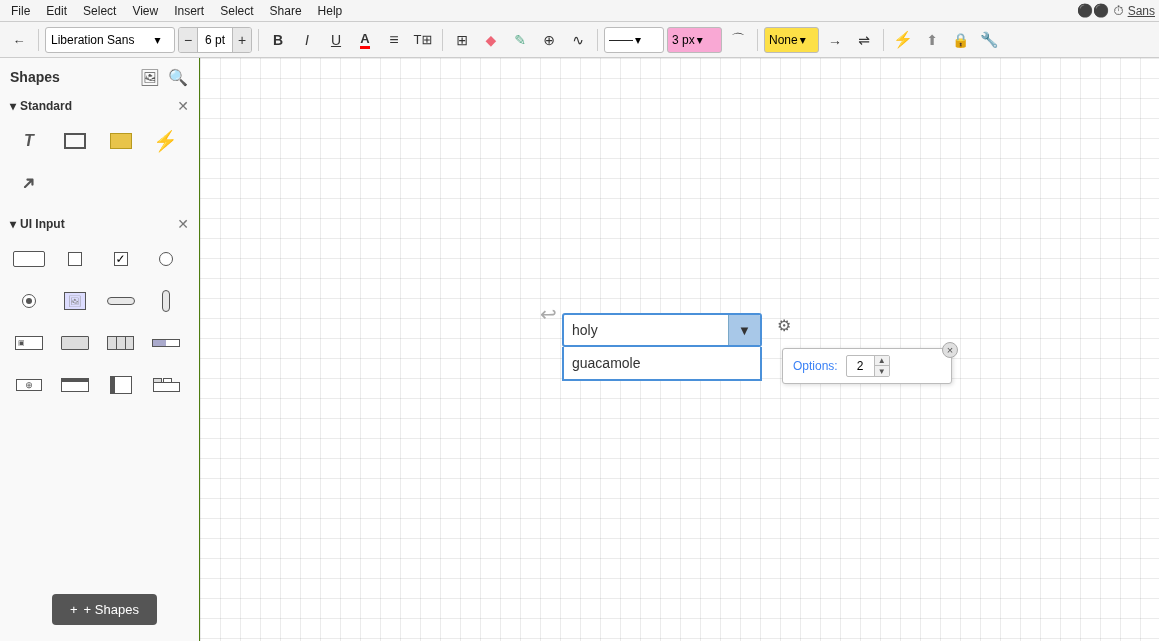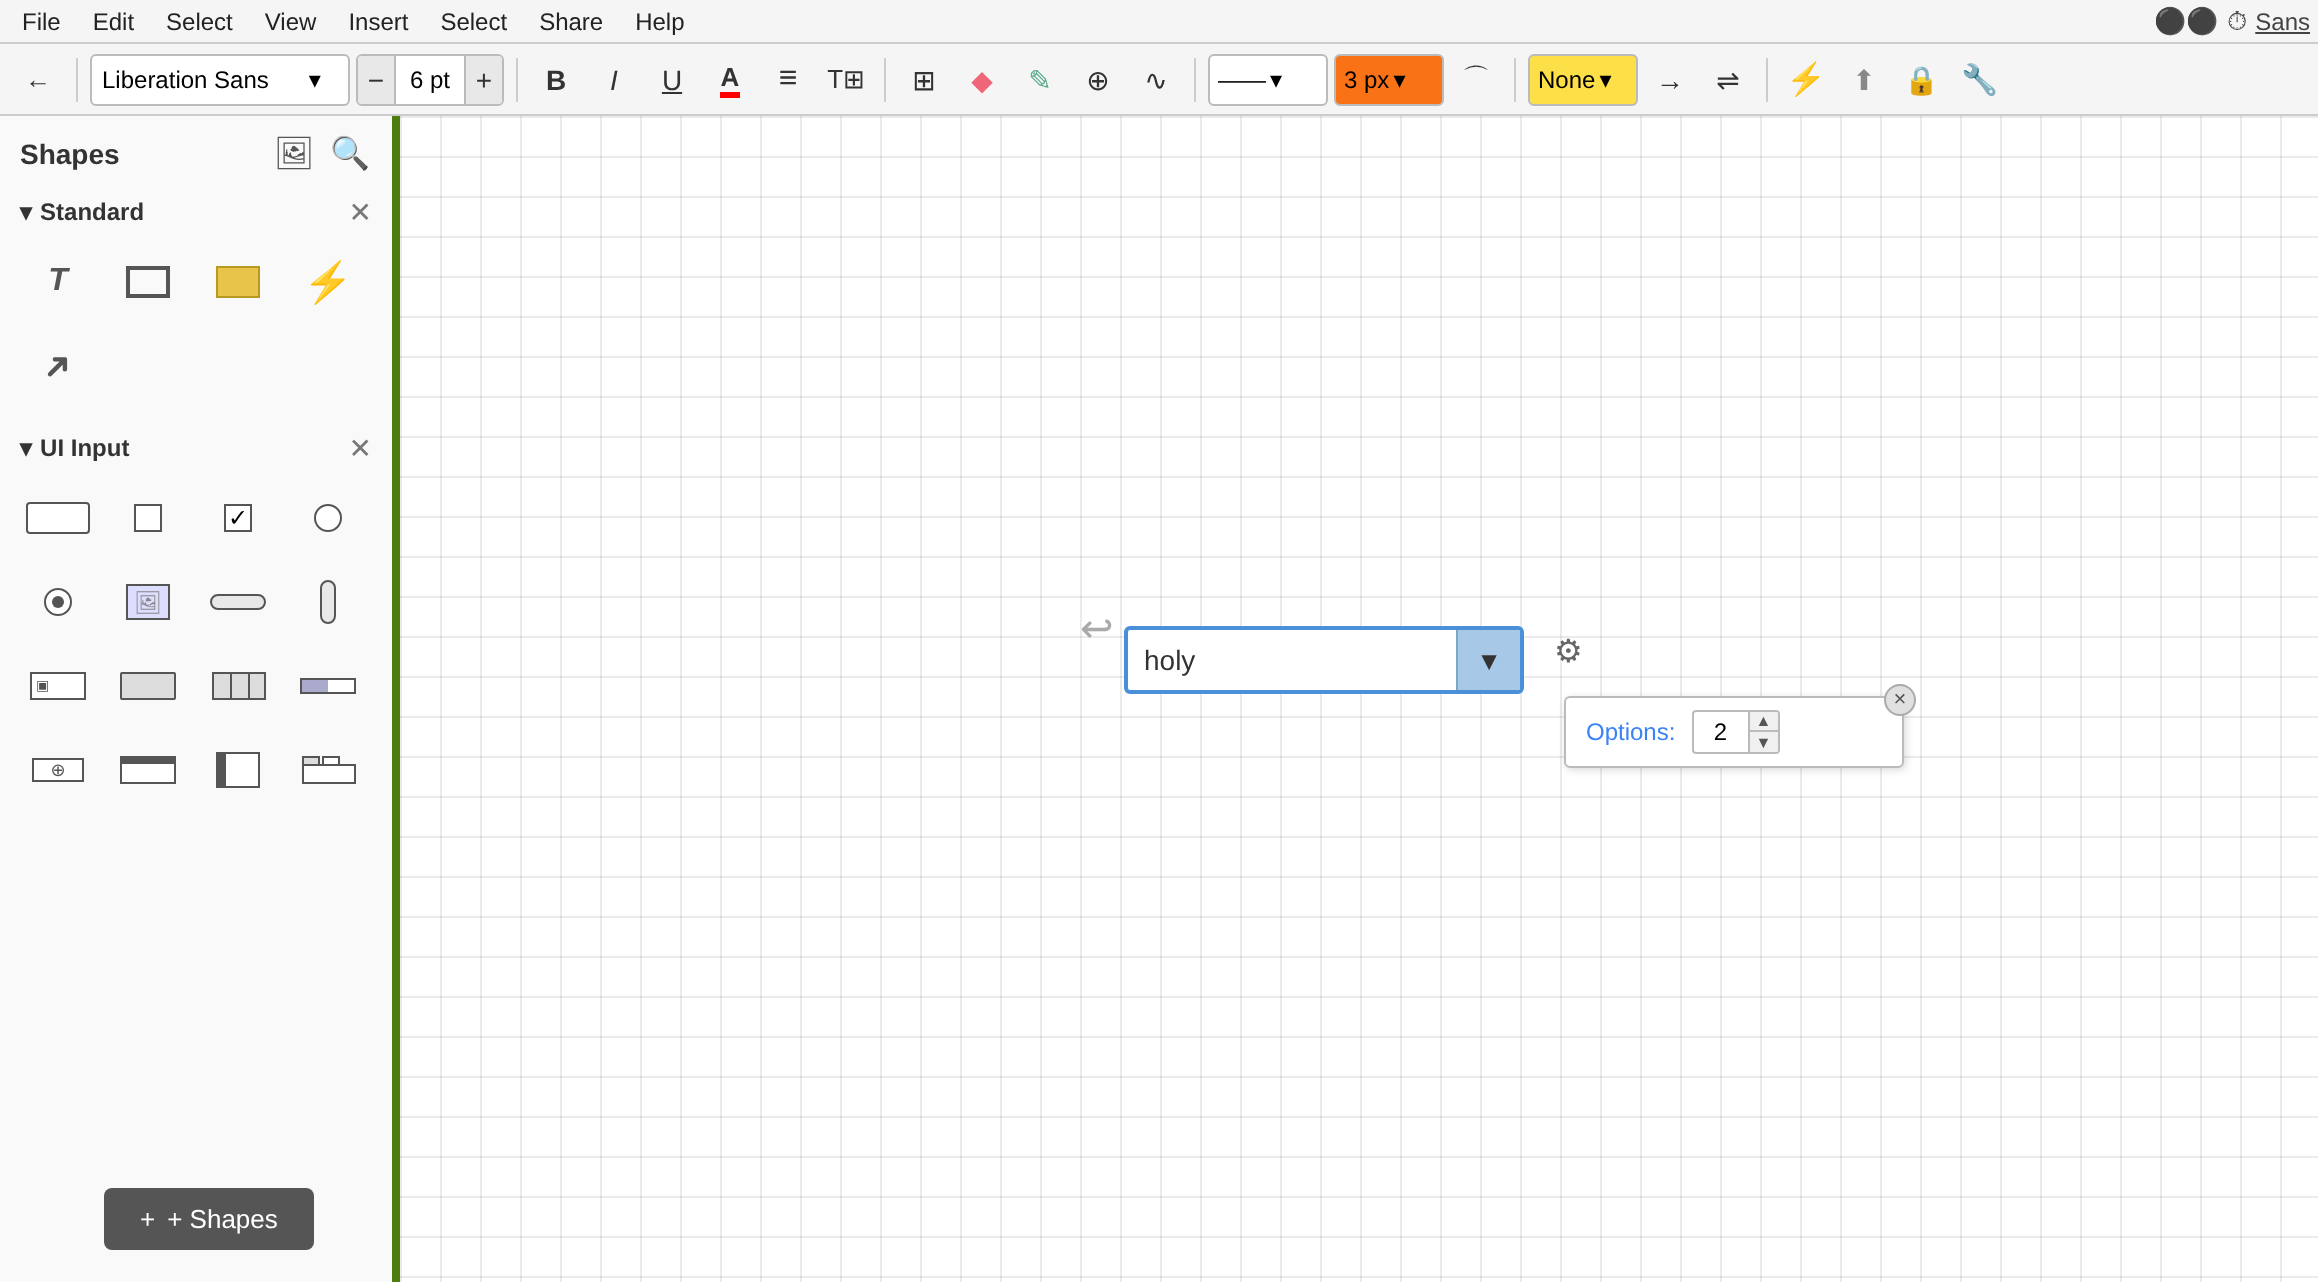--- a/index.html
+++ b/index.html
@@ -49,35 +49,35 @@
       border-left: 1px solid #bbb; border-right: 1px solid #bbb; padding: 0 2px;
       height: 26px; line-height: 26px;
     }
     .line-style-select {
       display: flex; align-items: center; height: 26px; border: 1px solid #bbb;
       border-radius: 3px; background: white; padding: 0 4px; gap: 2px;
       font-size: 12px; cursor: pointer; min-width: 60px;
     }
     .line-width-select {
       display: flex; align-items: center; height: 26px; border: 1px solid #bbb;
-      border-radius: 3px; background: #f97316; padding: 0 4px; gap: 2px;
+      border-radius: 3px; background: #f9a8d4; padding: 0 4px; gap: 2px;
       font-size: 12px; cursor: pointer; min-width: 55px;
     }
     .conn-select {
       display: flex; align-items: center; height: 26px; border: 1px solid #bbb;
       border-radius: 3px; background: #fde047; padding: 0 4px; gap: 2px;
       font-size: 12px; cursor: pointer; min-width: 55px;
     }
 
     
     #main { display: flex; height: calc(641px - 22px - 36px); }
 
     
     #sidebar {
-      width: 200px; background: #f9f9f9; border-right: 4px solid #4d7c0f;
+      width: 200px; background: #f9f9f9; border-right: 1px solid #4d7c0f;
       overflow-y: auto; flex-shrink: 0;
     }
     .sidebar-header {
       display: flex; align-items: center; justify-content: space-between;
       padding: 8px 10px 4px 10px;
     }
     .sidebar-title { font-size: 14px; font-weight: bold; color: #333; }
     .sidebar-icons { display: flex; gap: 6px; }
     .sidebar-icon-btn {
       cursor: pointer; color: #555; font-size: 16px; width: 22px; height: 22px;
@@ -403,20 +403,23 @@
 
     <div class="undo-arrow" style="position:absolute; left:340px; top:244px; font-size:20px; color:#aaa; cursor:pointer; transform:none;">↩</div>
 
     <div class="canvas-dropdown">
       <div class="dropdown-main">
         <span class="dropdown-text">holy</span>
         <div class="dropdown-arrow-btn">
           <span style="font-size:13px; color:#333;">▼</span>
         </div>
       </div>
+      <div class="dropdown-open-item">
+        <span>guacamole</span>
+      </div>
     </div>
 
     <div class="gear-btn">⚙</div>
 
     <div class="options-popup">
       <div class="options-close">×</div>
       <span class="options-label">Options:</span>
       <div class="options-value">
         <span class="options-num">2</span>
         <div class="options-spinners">

